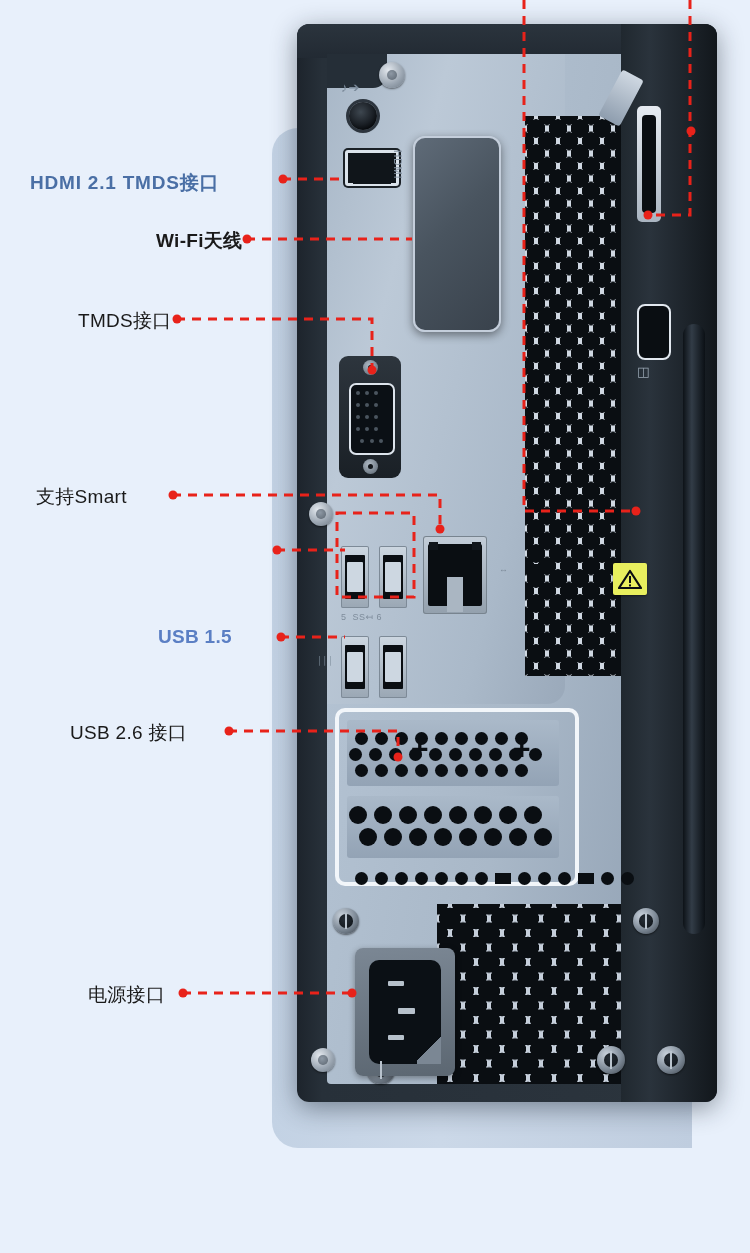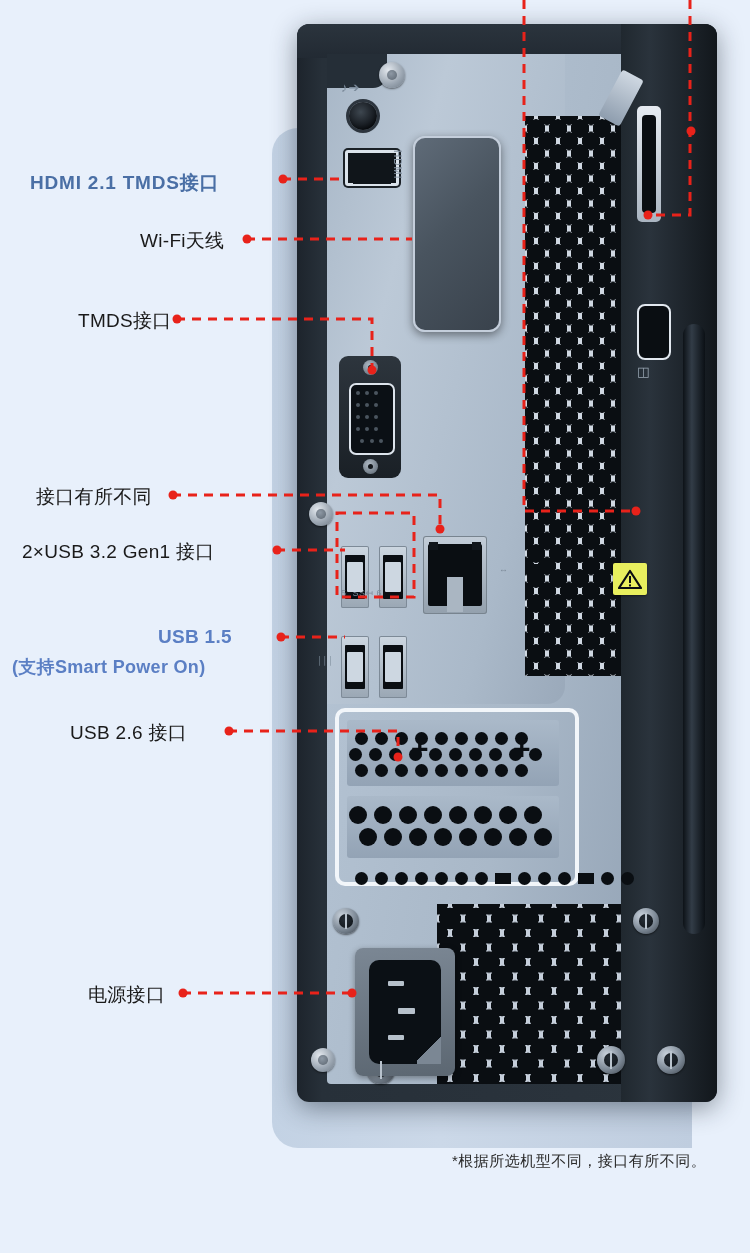--- a/index.html
+++ b/index.html
@@ -301,21 +301,21 @@
         <div class="vga-pin" style="left:9px;top:54px;"></div>
         <div class="vga-pin" style="left:19px;top:54px;"></div>
         <div class="vga-pin" style="left:28px;top:54px;"></div>
       </div>
     </div>
 
     <div class="screw" style="left:12px;top:478px;width:24px;height:24px;"></div>
 
     <div class="usb" style="left:44px;top:522px;width:28px;height:62px;"></div>
     <div class="usb" style="left:82px;top:522px;width:28px;height:62px;"></div>
-    <div class="port-mark" style="left:44px;top:564px;">5&nbsp;&nbsp;SS↤&nbsp;6</div>
+    <div class="port-mark" style="left:44px;top:588px;">5&nbsp;&nbsp;SS↤&nbsp;6</div>
 
     <div class="rj45" style="left:126px;top:512px;width:64px;height:78px;">
       <div class="rj45-tab"></div>
       <div class="rj45-led" style="left:6px;top:6px;"></div>
       <div class="rj45-led" style="right:6px;top:6px;"></div>
     </div>
     <div class="port-mark" style="left:202px;top:540px;">↔</div>
     <div style="position:absolute;left:230px;top:540px;width:16px;height:14px;background:#0a0e12;"></div>
 
     <div class="usb" style="left:44px;top:612px;width:28px;height:62px;"></div>
@@ -464,31 +464,28 @@
       <circle cx="636" cy="511" r="4.5"></circle>
       <circle cx="648" cy="215" r="4.5"></circle>
       <circle cx="691" cy="131" r="4.5"></circle>
     </g>
 
     <rect x="337" y="513" width="77" height="84" fill="none" stroke="#e8221a" stroke-width="3" stroke-dasharray="9 7"></rect>
   </svg>
 
   <div class="label blue" style="left:30px;top:170px;">HDMI 2.1 TMDS接口</div>
 
-  <div class="label" style="left:140px;top:228px;">Wi-Fi天线</div>
+  <div class="label" style="left:156px;top:228px;font-weight:bold;">Wi-Fi天线</div>
 
   <div class="label" style="left:78px;top:308px;">TMDS接口</div>
 
-  <div class="label" style="left:36px;top:484px;">接口有所不同</div>
-
-  <div class="label" style="left:22px;top:539px;">2×USB 3.2 Gen1 接口</div>
+  <div class="label" style="left:36px;top:484px;">支持Smart</div>
+
 
   <div class="label blue2" style="left:158px;top:626px;">USB 1.5</div>
 
-  <div class="label blue2 small" style="left:12px;top:655px;">(支持Smart Power On)</div>
 
   <div class="label" style="left:70px;top:720px;">USB 2.6 接口</div>
 
   <div class="label" style="left:88px;top:982px;">电源接口</div>
 
-  <div class="footnote" style="left:452px;top:1152px;">*根据所选机型不同，接口有所不同。</div>
 
 </div>
 
 </body></html>

